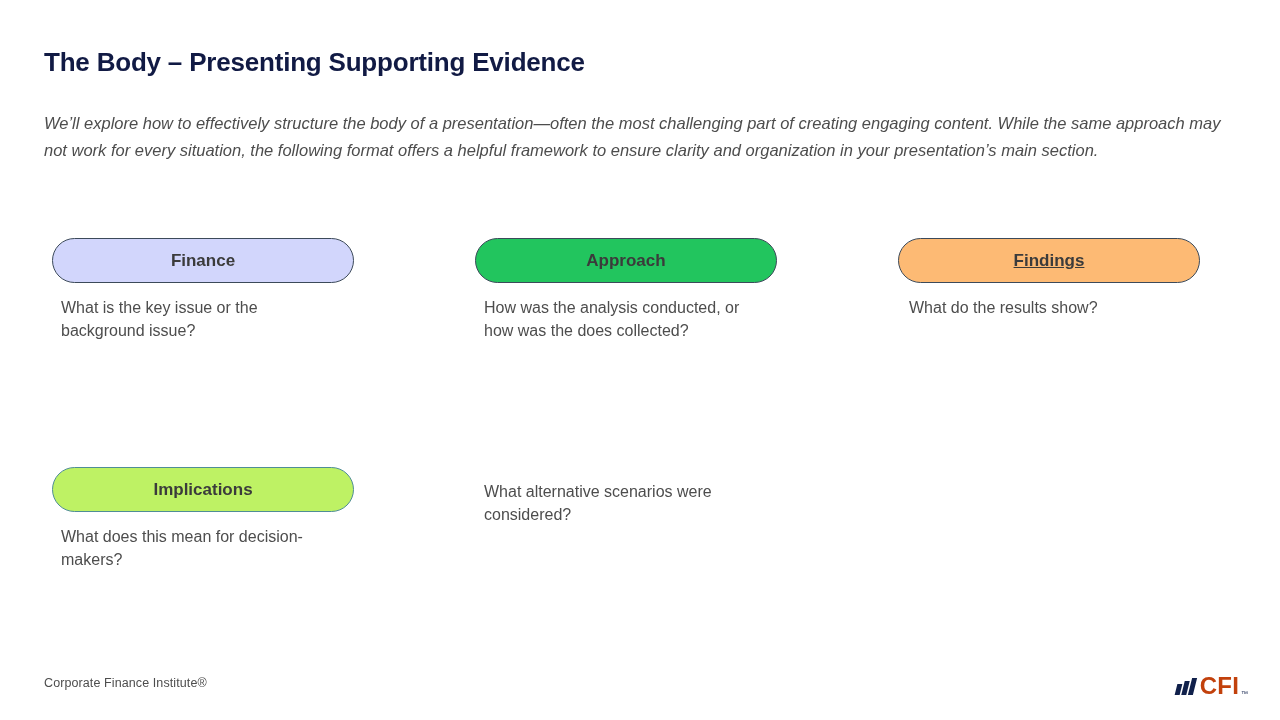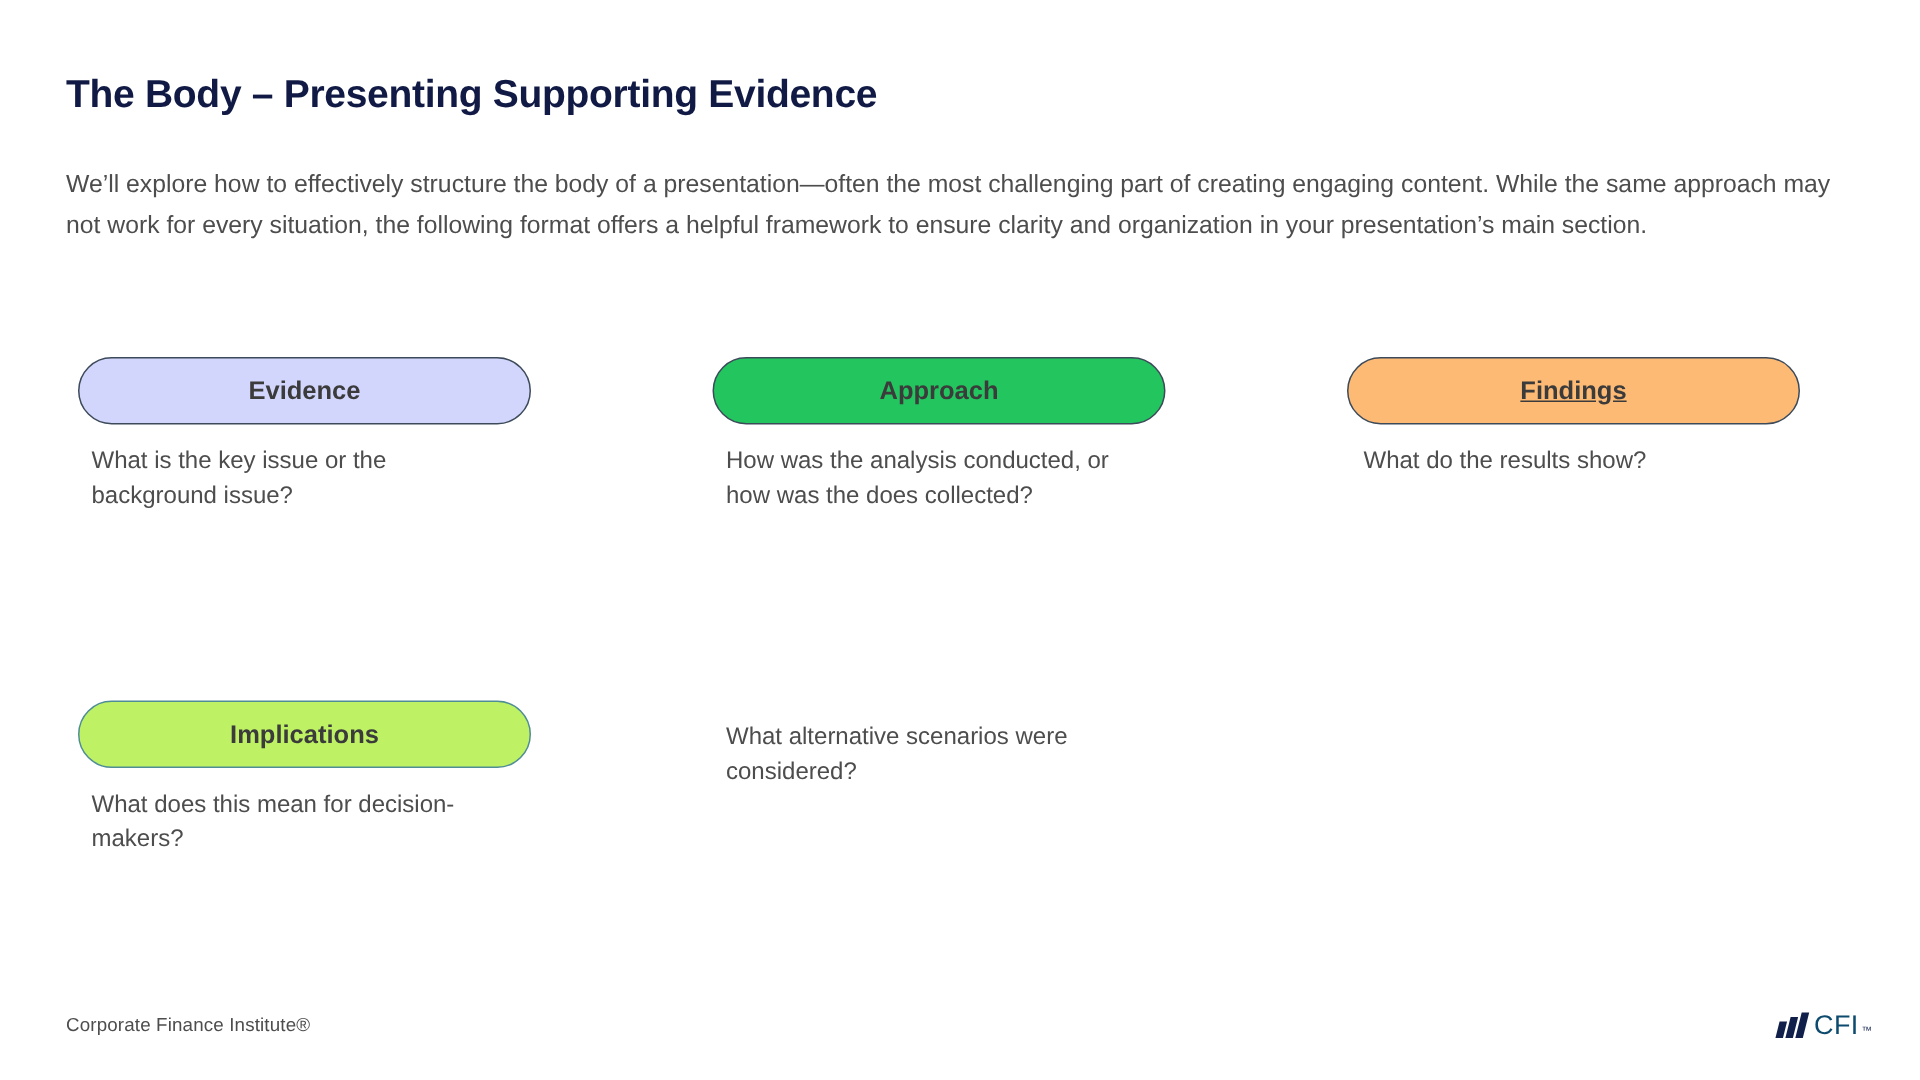--- a/index.html
+++ b/index.html
@@ -34,20 +34,21 @@
 
   
   .intro {
     position: absolute;
     left: 44px;
     top: 110px;
     width: 1180px;
     font-size: 16.5px;
     line-height: 27px;
     color: #4d4d4d;
+    font-style: italic;
   }
 
   
   .grid {
     position: absolute;
     left: 44px;
     top: 238px;
     width: 1190px;
   }
   .grid-row {
@@ -118,23 +119,23 @@
     display: block;
     width: 5px;
     height: 16px;
     background: #10204b;
     transform: skewX(-14deg);
   }
   .logo-bars span.b1 { height: 11px; }
   .logo-bars span.b2 { height: 14px; }
   .logo-bars span.b3 { height: 17px; }
   .logo-word {
-    font-size: 18px;
-    font-weight: normal;
-    color: #0c4a6e;
+    font-size: 24px;
+    font-weight: bold;
+    color: #c2410c;
     letter-spacing: 0.2px;
     line-height: 1;
   }
   .logo-tm {
     font-size: 7px;
     color: #10204b;
     align-self: flex-end;
     margin-left: -3px;
     margin-bottom: 1px;
   }
@@ -146,21 +147,21 @@
 
   <div class="slide-title">The Body – Presenting Supporting Evidence</div>
 
   <div class="intro">We’ll explore how to effectively structure the body of a presentation—often the most challenging part of creating engaging content. While the same approach may not work for every situation, the following format offers a helpful framework to ensure clarity and organization in your presentation’s main section.</div>
 
   <div class="grid">
 
     <div class="grid-row row-1">
 
       <div class="cell">
-        <div class="pill" style="background:#d2d6fc;border-color:#3c4a5a;">Evidence</div>
+        <div class="pill" style="background:#d2d6fc;border-color:#3c4a5a;">Finance</div>
         <div class="caption">What is the key issue or the background issue?</div>
       </div>
 
       <div class="cell">
         <div class="pill" style="background:#22c55e;border-color:#3c4a5a;">Approach</div>
         <div class="caption">How was the analysis conducted, or how was the does collected?</div>
       </div>
 
       <div class="cell">
         <div class="pill" style="background:#fdba74;border-color:#3c4a5a;text-decoration:underline;">Findings</div>

